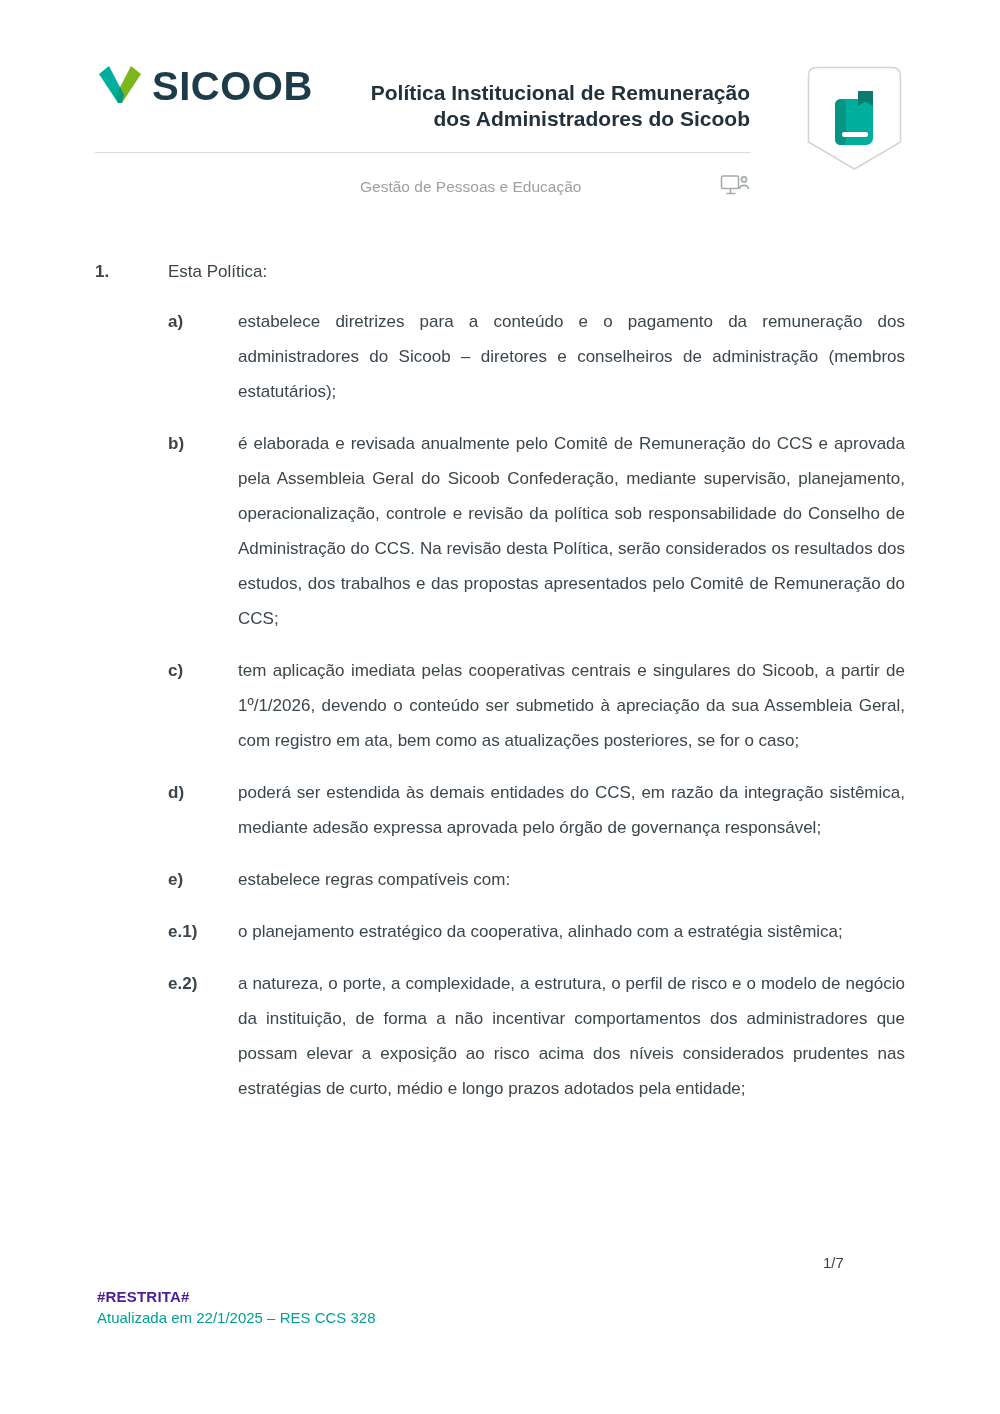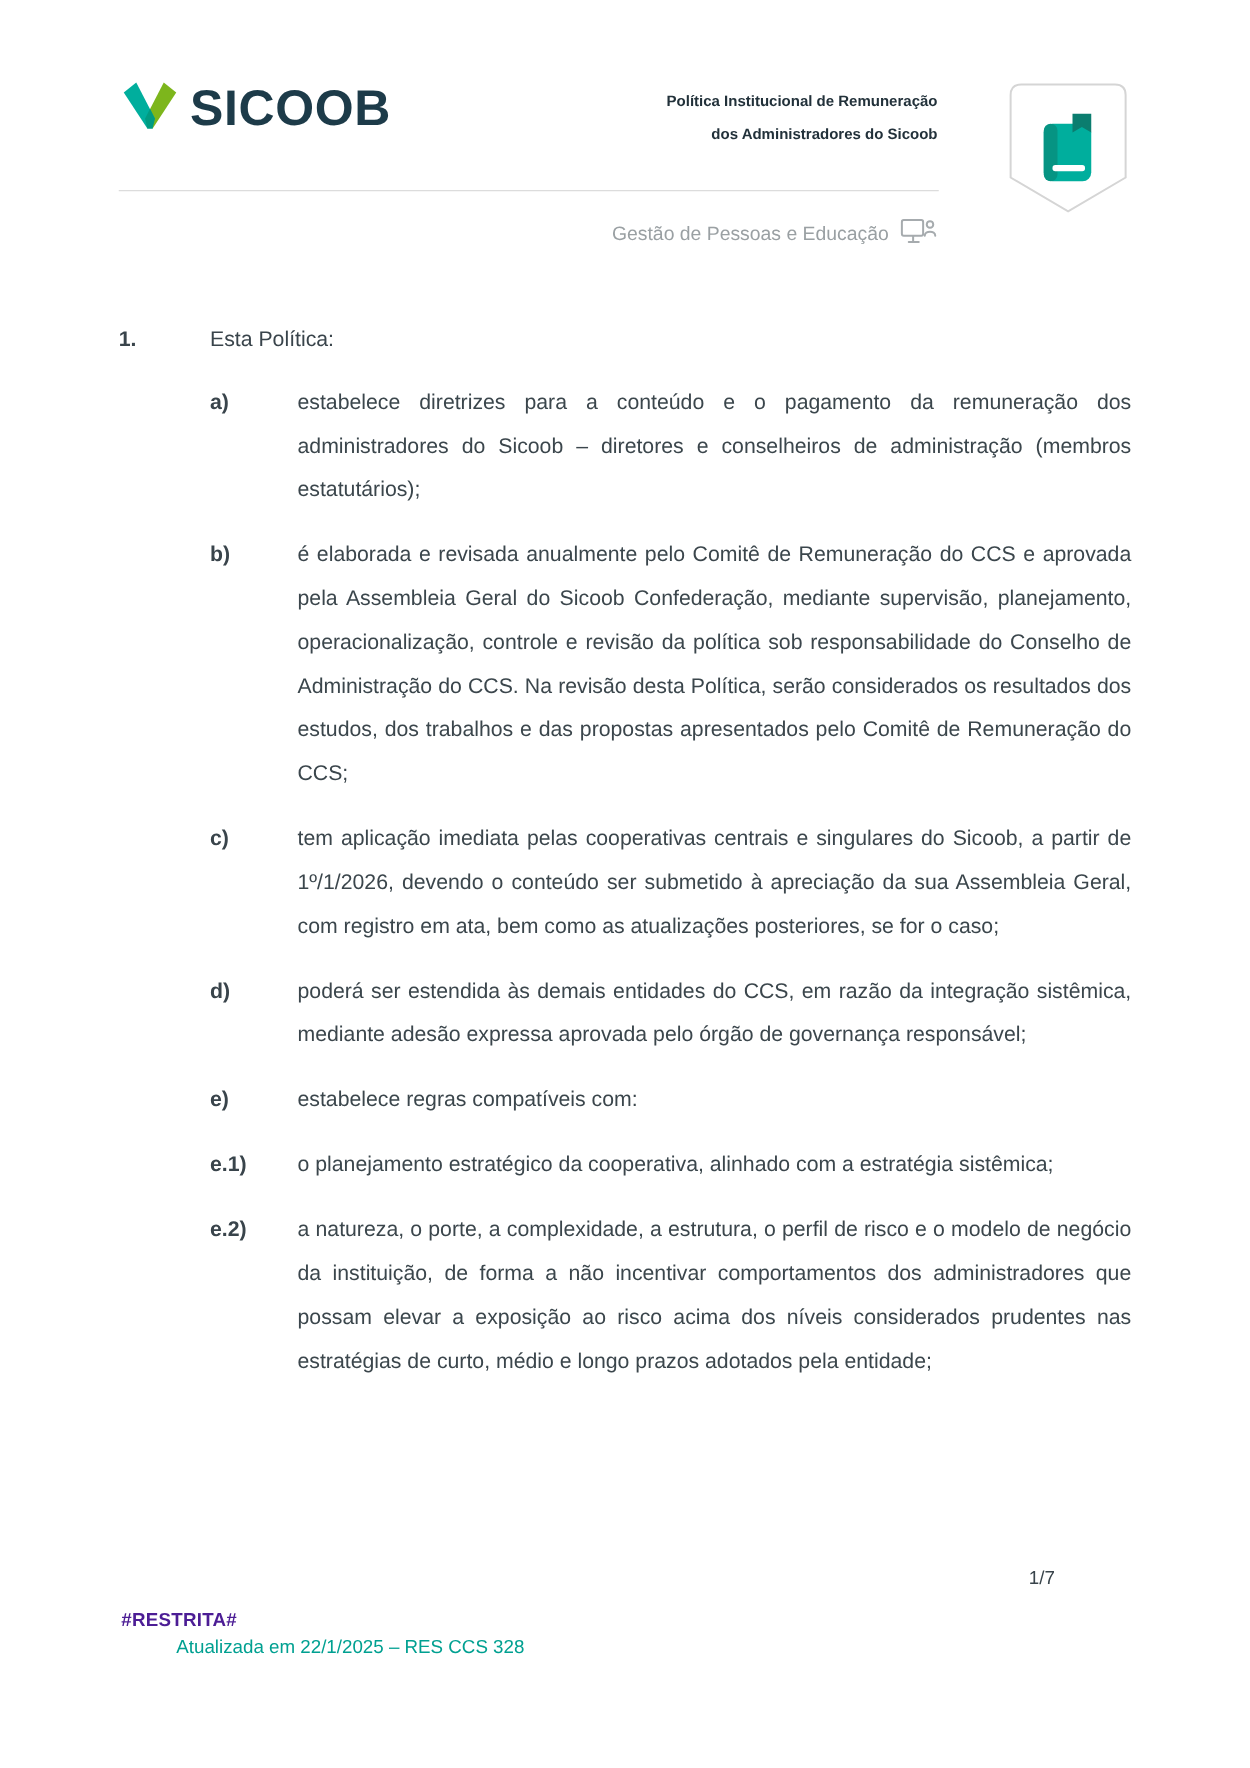--- a/index.html
+++ b/index.html
@@ -10,40 +10,40 @@
     margin:0 auto;
     background:#ffffff;
     font-family:"Liberation Sans", sans-serif;
     color:#3b464c;
     overflow:hidden;
   }
   
   .logo { position:absolute; left:97px; top:64px; display:flex; align-items:center; gap:9px;justify-content:flex-end; }
   .logo-word { font-size:40px; font-weight:bold; color:#1d3b49; letter-spacing:0.5px; line-height:1; }
   .doc-title {
-    position:absolute; top:68px; left:360px; width:390px;
-    text-align:right; font-weight:bold; font-size:12px; line-height:26px; color:#22313a;
+    position:absolute; top:80px; left:360px; width:390px;
+    text-align:right; font-weight:bold; font-size:21px; line-height:26px; color:#22313a;
   }
   .badge { position:absolute; top:66px; right:98px; width:95px; height:108px; }
   .rule { position:absolute; top:152px; left:95px; width:656px; height:1px; background:#dcdcdc; }
   .dept {
     position:absolute; top:172px; left:360px; width:390px;
-    display:flex; justify-content:flex-end; align-items:center; gap:9px;
+    display:flex; justify-content:space-between; align-items:center; gap:9px;
     color:#9aa0a3; font-size:15.5px;
   }
   
   main { position:absolute; top:262px; left:95px; width:810px; }
   .section-row { display:flex; font-size:17px; margin-bottom:22px; color:#39444b; }
   .section-num { flex:0 0 73px; font-weight:bold; }
   .item { display:flex; padding-left:73px; margin-bottom:17px; }
   .item-label { flex:0 0 70px; font-weight:bold; font-size:17px; line-height:35px; color:#39444b; }
   .item-text { flex:1; font-size:17px; line-height:35px; text-align:justify; color:#3b464c; }
   
   .footer-restrita { position:absolute; left:97px; top:1288px; font-size:15px; font-weight:bold; color:#4c1d95; letter-spacing:0.2px; }
-  .footer-updated { position:absolute; left:97px; top:1309px; font-size:15px; color:#00a091;margin-left:44px; }
+  .footer-updated { position:absolute; left:97px; top:1309px; font-size:15px; color:#00a091; }
   .footer-page { position:absolute; left:823px; top:1254px; font-size:15px; color:#39444b; }
 </style>
 </head>
 <body>
 
 <div class="page">
 
   <div class="logo">
     <span>
       <svg width="46" height="40" viewBox="0 0 46 40" aria-hidden="true">

